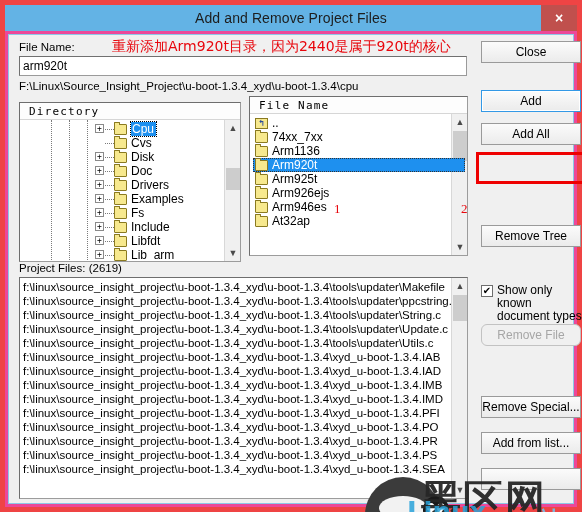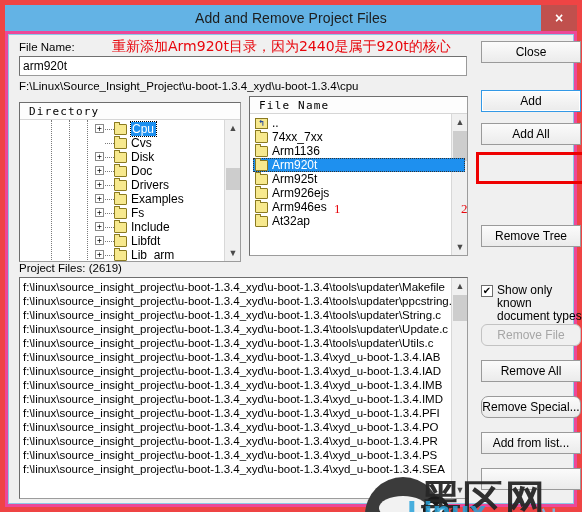--- a/index.html
+++ b/index.html
@@ -374,22 +374,21 @@
 
       <div class="chk-wrap">
         <div class="chk">✔</div>
         <div class="chk-txt">
           <span>Show only known</span><br>
           <span>document types</span>
         </div>
       </div>
 
       <div class="btn disabled" style="left:472px;top:289px;width:100px;height:22px;border-radius:6px;">Remove File</div>
-      <div class="btn" style="left:472px;top:325px;width:100px;height:22px;">Remove All</div>
-      <div class="btn" style="left:472px;top:361px;width:100px;height:22px;border-radius:7px;">Remove Special...</div>
+      <div class="btn" style="left:472px;top:361px;width:100px;height:22px;">Remove Special...</div>
       <div class="btn" style="left:472px;top:397px;width:100px;height:22px;">Add from list...</div>
       <div class="btn" style="left:472px;top:433px;width:100px;height:22px;"></div>
 
       <div class="wm wm-circle">
         <svg width="76" height="76" viewBox="0 0 76 76">
           <ellipse cx="38" cy="31" rx="24" ry="12" fill="#f2f2f2"></ellipse>
           <rect x="31" y="31" width="14" height="30" rx="4" fill="#f2f2f2"></rect>
         </svg>
       </div>
       <div class="wm" style="left:400px;top:455px;">

